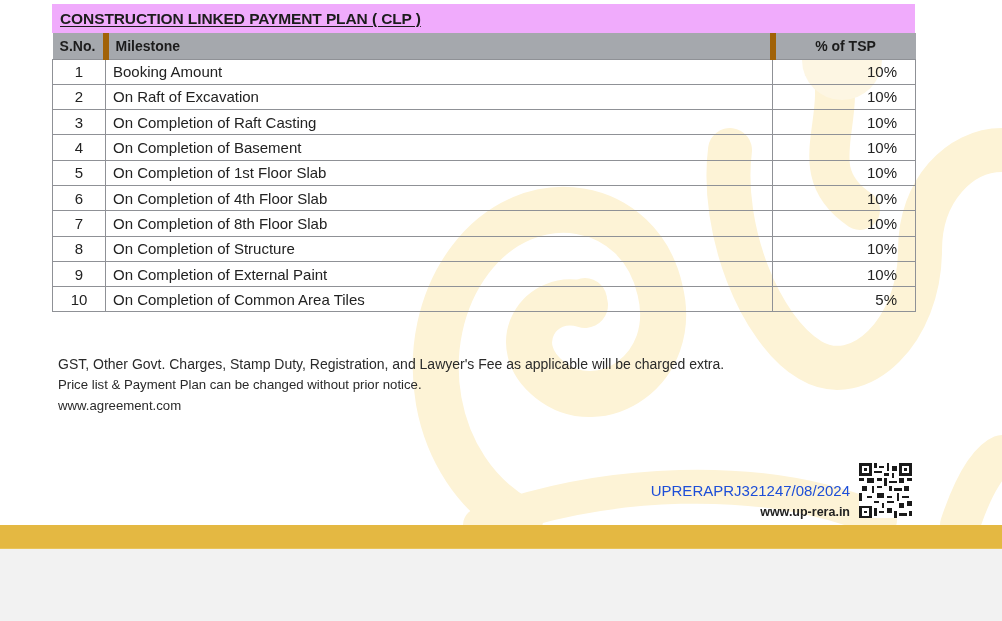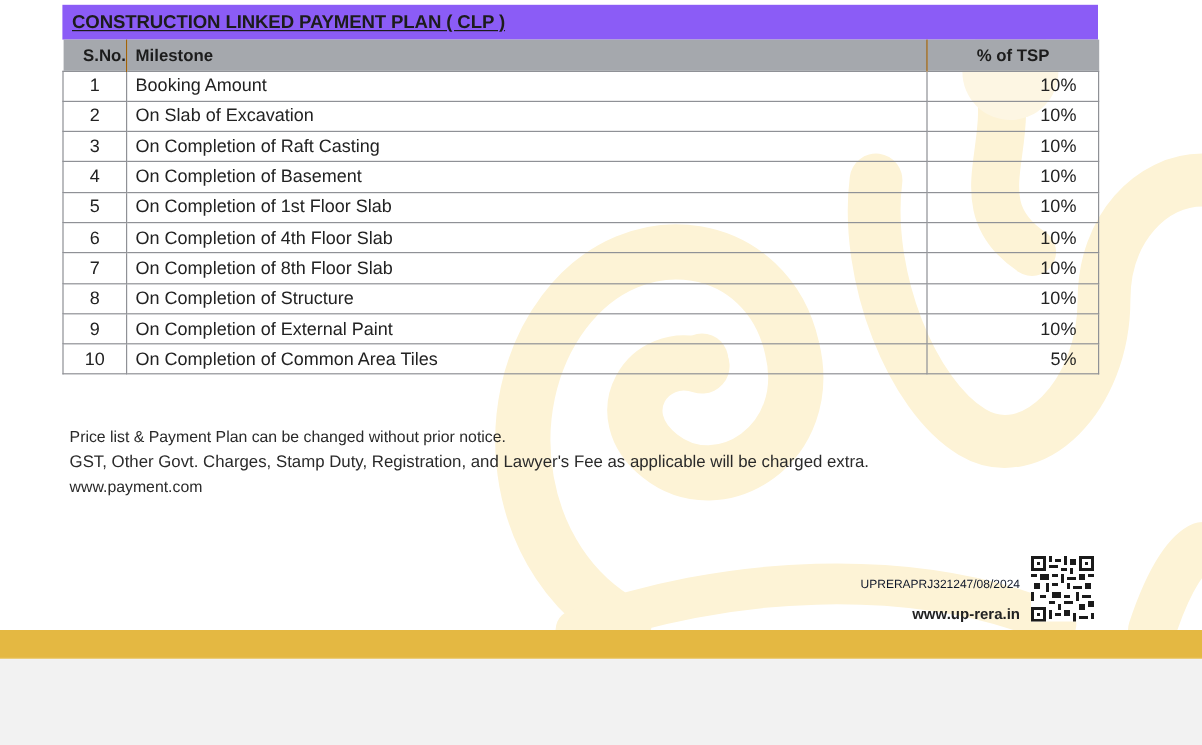--- a/index.html
+++ b/index.html
@@ -8,43 +8,43 @@
 
   .page { position: absolute; left: 0; top: 0; width: 1002px; height: 525px; background: #ffffff; overflow: hidden; }
 
   
   .watermark { position: absolute; left: 0; top: 0; width: 1002px; height: 525px; pointer-events: none; }
 
   .footer-band { position: absolute; left: 0; top: 525px; width: 1002px; height: 24px; background: #e4b842; border-bottom: 1px solid #e9c45c; }
   .below { position: absolute; left: 0; top: 549px; width: 1002px; height: 72px; background: #f2f2f2; }
 
   .plan { position: absolute; left: 52px; top: 4px; width: 863px; }
-  .plan-title-bar { height: 29px; background: #8b5cf6; padding-left: 8px; display: flex; align-items: center; }
+  .plan-title-bar { height: 29px; background: #f0abfc; padding-left: 8px; display: flex; align-items: center; }
   .plan-title { font-weight: bold; font-size: 15.5px; color: #1c1c1c; text-decoration: underline; text-underline-offset: 2px; letter-spacing: -0.1px; }
 
   table.clp { width: 863px; border-collapse: collapse; table-layout: fixed; position: relative; }
   table.clp col.c-sno { width: 53px; }
   table.clp col.c-mile { width: 667px; }
   table.clp col.c-pct { width: 143px; }
-  table.clp th { background: #a5a8ad; height: 26px; font-size: 14px; font-weight: bold; color: #1c1c1c; border-left: 1px solid #a16207; padding: 0; }
-  table.clp th:first-child { border-left: none; text-align: right; }
+  table.clp th { background: #a5a8ad; height: 26px; font-size: 14px; font-weight: bold; color: #1c1c1c; border-left: 6px solid #a16207; padding: 0; }
+  table.clp th:first-child { border-left: none; text-align: center; }
   table.clp th.th-mile { text-align: left; padding-left: 7px; }
   table.clp th.th-pct { text-align: center; }
   table.clp td { height: 25.3px; font-size: 15px; color: #222; border: 1px solid #8f9196; padding: 0; background: transparent; }
   table.clp td.sno { text-align: center; }
   table.clp td.mile { padding-left: 7px; }
   table.clp td.pct { text-align: right; padding-right: 18px; margin-top: 20px; }
 
   .notes { position: absolute; left: 58px; top: 354px; font-size: 13.2px; color: #2a2a2a; line-height: 20px; }
   .notes .line { white-space: pre; }
   .notes .line.l1 { font-size: 14px; line-height: 21px; }
   .notes .line.l5 { margin-top: 1px; }
   .notes b { font-weight: bold; color: #1a1a1a; }
 
-  .rera { position: absolute; right: 152px; top: 482px; font-size: 10px; color: #0f172a; text-align: right; }
+  .rera { position: absolute; right: 152px; top: 482px; font-size: 15px; color: #1d4ed8; text-align: right; }
   .rera-url { position: absolute; right: 152px; top: 505px; font-size: 12.5px; font-weight: bold; color: #222; text-align: center; }
   .qr { position: absolute; left: 859px; top: 463px; width: 53px; height: 55px; }
 </style>
 </head>
 <body>
 
 <div class="page">
 
   <svg class="watermark" viewBox="0 0 1002 525" xmlns="http://www.w3.org/2000/svg">
     <g fill="none" stroke="#fdf3d6" stroke-linecap="round">
@@ -81,21 +81,21 @@
         </tr>
       </thead>
       <tbody>
         <tr>
           <td class="sno">1</td>
           <td class="mile">Booking Amount</td>
           <td class="pct">10%</td>
         </tr>
         <tr>
           <td class="sno">2</td>
-          <td class="mile">On Slab of Excavation</td>
+          <td class="mile">On Raft of Excavation</td>
           <td class="pct">10%</td>
         </tr>
         <tr>
           <td class="sno">3</td>
           <td class="mile">On Completion of Raft Casting</td>
           <td class="pct">10%</td>
         </tr>
         <tr>
           <td class="sno">4</td>
           <td class="mile">On Completion of Basement</td>
@@ -129,23 +129,23 @@
         <tr>
           <td class="sno">10</td>
           <td class="mile">On Completion of Common Area Tiles</td>
           <td class="pct">5%</td>
         </tr>
       </tbody>
     </table>
   </div>
 
   <div class="notes">
+    <div class="line l1">GST, Other Govt. Charges, Stamp Duty, Registration, and Lawyer's Fee as applicable will be charged extra.</div>
     <div class="line">Price list &amp; Payment Plan can be changed without prior notice.</div>
-    <div class="line l1">GST, Other Govt. Charges, Stamp Duty, Registration, and Lawyer's Fee as applicable will be charged extra.</div>
-    <div class="line l5">www.payment.com</div>
+    <div class="line l5">www.agreement.com</div>
   </div>
 
   <div class="rera">UPRERAPRJ321247/08/2024</div>
   <div class="rera-url">www.up-rera.in</div>
 
   <svg class="qr" viewBox="0 0 21 22" xmlns="http://www.w3.org/2000/svg" shape-rendering="crispEdges">
     <rect width="21" height="22" fill="#ffffff"></rect>
     <g fill="#1a1a1a">
       <rect x="0" y="0" width="5" height="5"></rect>
         <rect x="1" y="1" width="3" height="3" fill="#fff"></rect>

